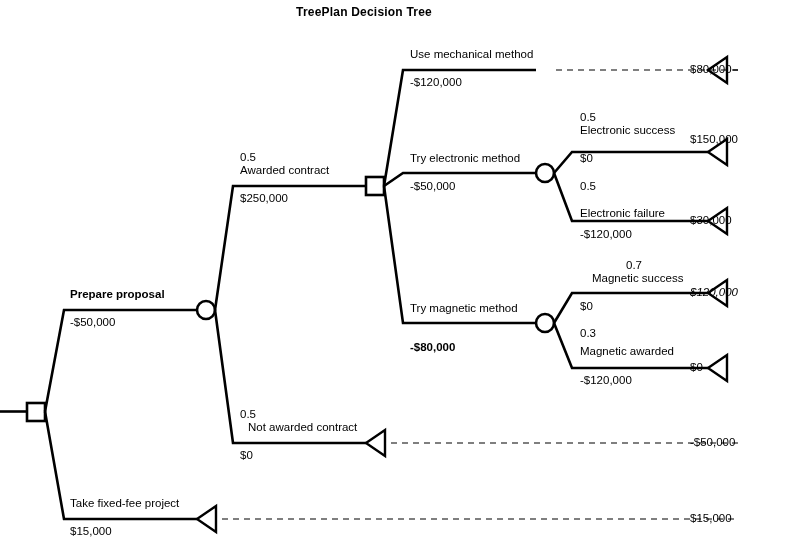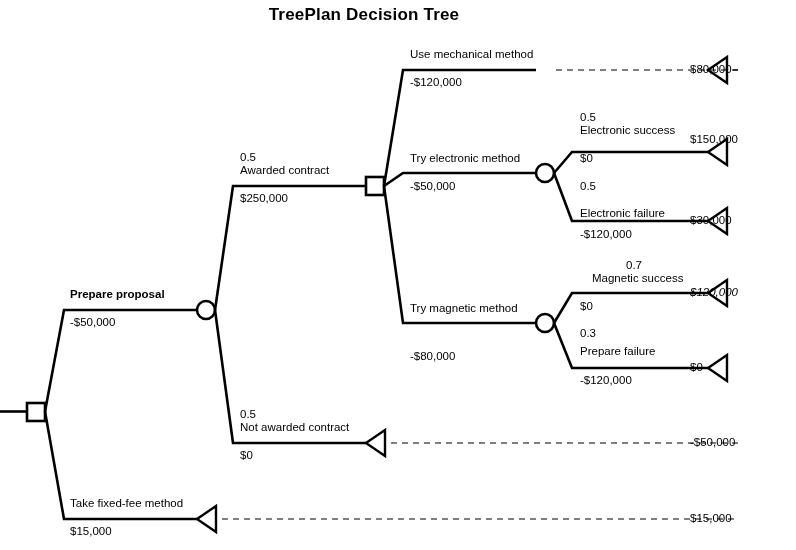--- a/index.html
+++ b/index.html
@@ -14,21 +14,21 @@
     background: #ffffff;
     overflow: hidden;
     font-family: "Liberation Sans", sans-serif;
   }
   #title {
     position: absolute;
     left: 0;
     top: 5px;
     width: 728px;
     text-align: center;
-    font-size: 17px;
+    font-size: 12px;
     font-weight: bold;
     color: #000000;
     letter-spacing: 0.2px;
   }
   svg.tree {
     position: absolute;
     left: 0;
     top: 0;
     width: 796px;
     height: 550px;
@@ -123,54 +123,54 @@
     <line class="dashed" x1="733" y1="70" x2="738" y2="70"></line>
     <line class="dashed" x1="556" y1="70" x2="738" y2="70"></line>
     <line class="dashed" x1="391" y1="443" x2="738" y2="443"></line>
     <line class="dashed" x1="222" y1="519" x2="738" y2="519"></line>
 
   </svg>
 
   <div class="lbl" style="left:70px; top:288px;font-weight:bold;">Prepare proposal</div>
   <div class="lbl" style="left:70px; top:316px;">-$50,000</div>
 
-  <div class="lbl" style="left:70px; top:497px;">Take fixed-fee method</div>
+  <div class="lbl" style="left:70px; top:497px;">Take fixed-fee project</div>
   <div class="lbl" style="left:70px; top:525px;">$15,000</div>
 
   <div class="lbl" style="left:240px; top:151px;">0.5</div>
   <div class="lbl" style="left:240px; top:164px;">Awarded contract</div>
   <div class="lbl" style="left:240px; top:192px;">$250,000</div>
 
   <div class="lbl" style="left:240px; top:408px;">0.5</div>
-  <div class="lbl" style="left:240px; top:421px;">Not awarded contract</div>
+  <div class="lbl" style="left:248px; top:421px;">Not awarded contract</div>
   <div class="lbl" style="left:240px; top:449px;">$0</div>
 
   <div class="lbl" style="left:410px; top:48px;">Use mechanical method</div>
   <div class="lbl" style="left:410px; top:76px;">-$120,000</div>
 
   <div class="lbl" style="left:410px; top:152px;">Try electronic method</div>
   <div class="lbl" style="left:410px; top:180px;">-$50,000</div>
 
   <div class="lbl" style="left:410px; top:302px;">Try magnetic method</div>
-  <div class="lbl" style="left:410px; top:350px;">-$80,000</div>
+  <div class="lbl" style="left:410px; top:341px;font-weight:bold;">-$80,000</div>
 
   <div class="lbl" style="left:580px; top:111px;">0.5</div>
   <div class="lbl" style="left:580px; top:124px;">Electronic success</div>
   <div class="lbl" style="left:580px; top:152px;">$0</div>
 
   <div class="lbl" style="left:580px; top:180px;">0.5</div>
   <div class="lbl" style="left:580px; top:207px;">Electronic failure</div>
   <div class="lbl" style="left:580px; top:228px;">-$120,000</div>
 
   <div class="lbl" style="left:580px; top:259px;margin-left:46px;">0.7</div>
   <div class="lbl" style="left:580px; top:272px;margin-left:12px;">Magnetic success</div>
   <div class="lbl" style="left:580px; top:300px;">$0</div>
 
   <div class="lbl" style="left:580px; top:327px;">0.3</div>
-  <div class="lbl" style="left:580px; top:345px;">Prepare failure</div>
+  <div class="lbl" style="left:580px; top:345px;">Magnetic awarded</div>
   <div class="lbl" style="left:580px; top:374px;">-$120,000</div>
 
   <div class="lbl right" style="left:690px; top:63px; width:100px;">$80,000</div>
   <div class="lbl right" style="left:690px; top:133px; width:100px;">$150,000</div>
   <div class="lbl right" style="left:690px; top:214px; width:100px;">$30,000</div>
   <div class="lbl right" style="left:690px; top:286px; width:100px;font-style:italic;">$120,000</div>
   <div class="lbl right" style="left:690px; top:361px; width:100px;">$0</div>
   <div class="lbl right" style="left:690px; top:436px; width:100px;">-$50,000</div>
   <div class="lbl right" style="left:690px; top:512px; width:100px;">$15,000</div>
 

